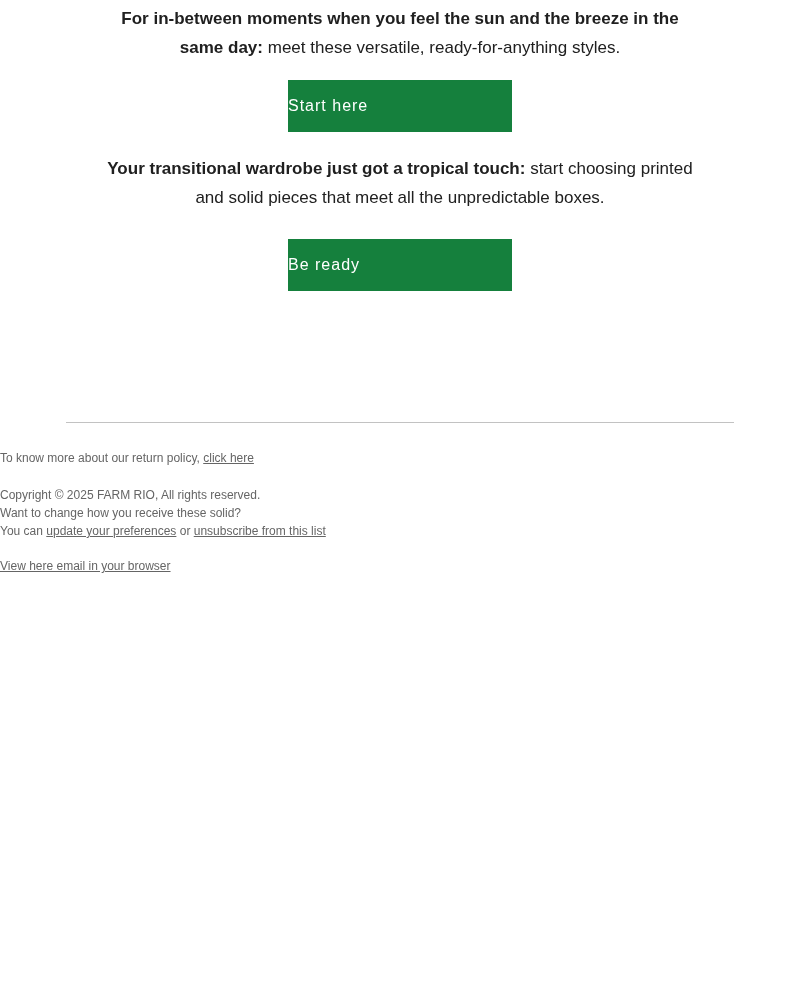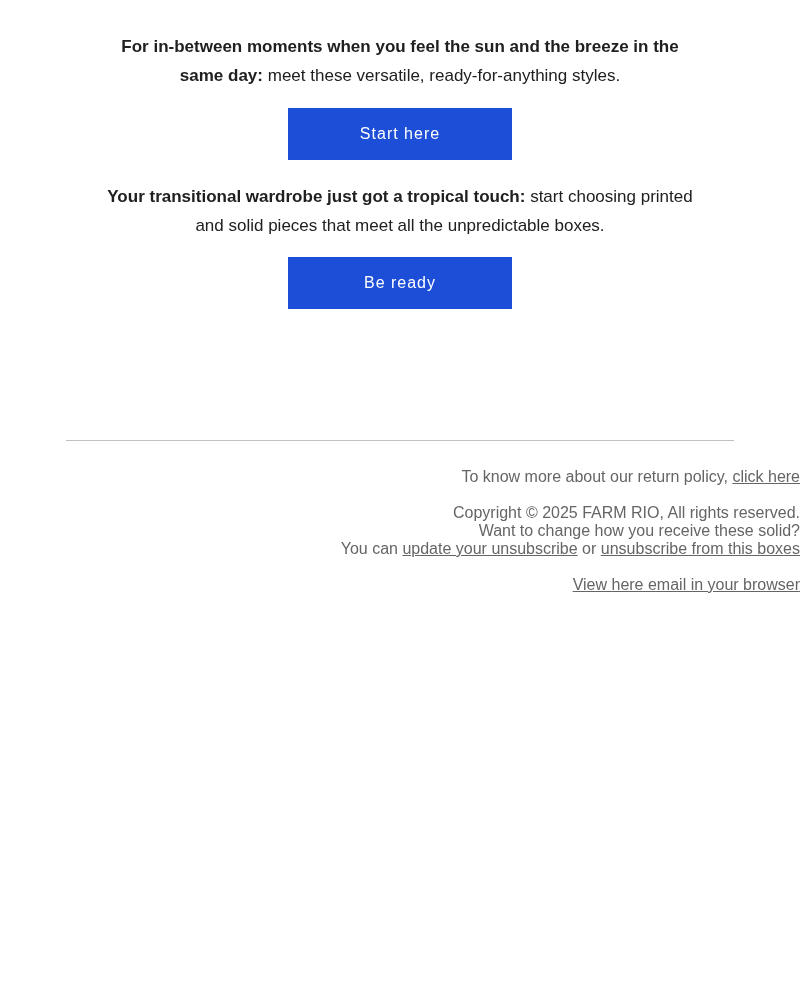--- a/index.html
+++ b/index.html
@@ -21,50 +21,49 @@
     width: 600px;
     margin: 0 auto;
     text-align: center;
     font-size: 17px;
     line-height: 29px;
     color: #202020;
   }
   .para .lead-bold {
     font-weight: bold;
   }
-  .para-1 { margin-top: 32px; }
+  .para-1 { margin-top: 4px; }
   .para-2 { margin-top: 22px; }
   .cta-button {
     display: block;
     width: 224px;
     height: 52px;
     margin: 0 auto;
-    background: #1d4ed8;
+    background: #15803d;
     color: #ffffff;
     font-size: 16px;
     letter-spacing: 1px;
     line-height: 52px;
-    text-align: center;
+    text-align: left;
     text-decoration: none;
     cursor: pointer;
   }
   .cta-1 { margin-top: 18px; }
-  .cta-2 { margin-top: 17px; }
+  .cta-2 { margin-top: 27px; }
   .footer-divider {
     width: 668px;
     margin: 131px auto 0 auto;
     border: none;
     border-top: 1px solid #c2c2c2;
     height: 0;
   }
   .footer {
-    text-align: right;
+    text-align: left;
     color: #656565;
-    font-size: 16px;
-    padding-left: 20px;
+    font-size: 12px;
   }
   .footer a {
     color: #656565;
     text-decoration: underline;
     cursor: pointer;
   }
   .return-policy-line {
     margin: 28px auto 0 auto;
     line-height: 15px;
   }
@@ -111,23 +110,23 @@
     <div class="return-policy-line">
       <span>To know more about our return policy,</span>
       <a>click here</a>
     </div>
 
     <div class="copyright-block">
       <div class="copyright-line">Copyright © 2025 FARM RIO, All rights reserved.</div>
       <div>Want to change how you receive these solid?</div>
       <div>
         <span>You can</span>
-        <a>update your unsubscribe</a>
+        <a>update your preferences</a>
         <span>or</span>
-        <a>unsubscribe from this boxes</a>
+        <a>unsubscribe from this list</a>
       </div>
     </div>
 
     <div class="view-browser-line">
       <a class="view-browser-link">View here email in your browser</a>
     </div>
 
   </div>
 
 </div>

